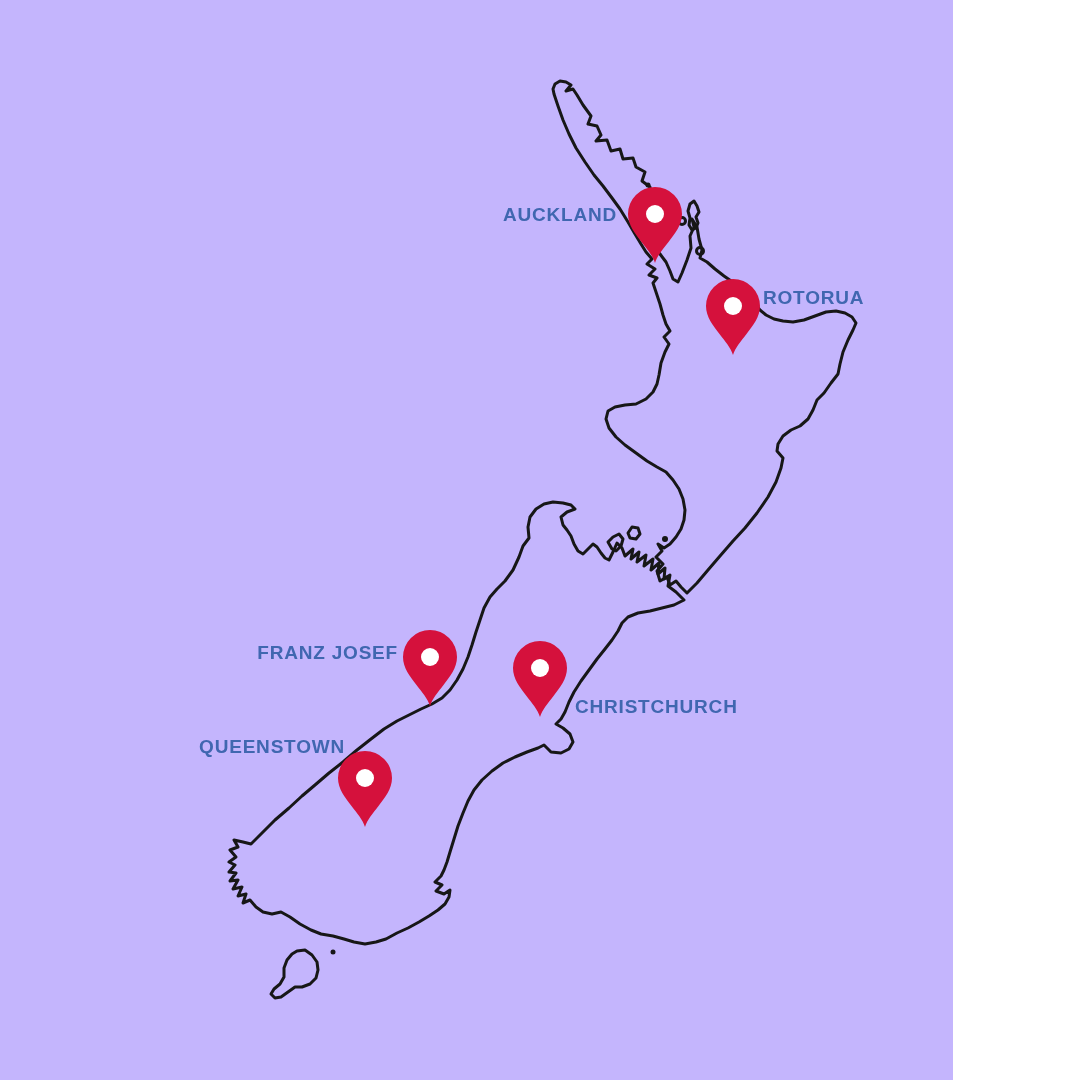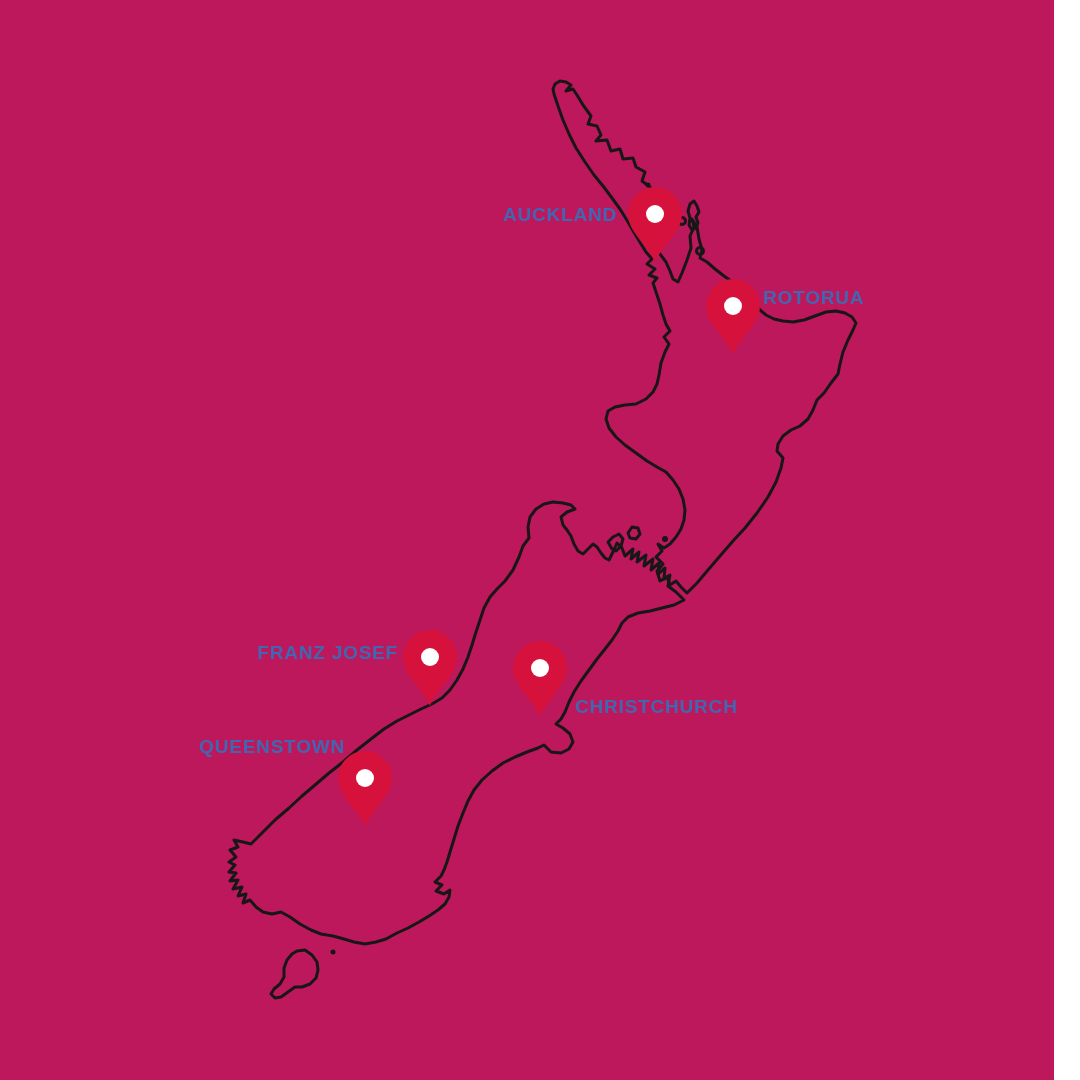--- a/index.html
+++ b/index.html
@@ -2,23 +2,23 @@
 <html><head>
 <meta charset="utf-8">
 <style>
   html, body {
     margin: 0;
     padding: 0;
     background: #ffffff;
   }
   .stage {
     position: relative;
-    width: 1054px;
+    width: 953px;
     height: 1080px;
-    background: #be185d;
+    background: #c4b5fd;
     overflow: hidden;
   }
   svg { display: block; }
   .coast {
     fill: none;
     stroke-linejoin: round;
     stroke-linecap: round;
   }
   .city-label {
     font-family: "Liberation Sans", "DejaVu Sans", sans-serif;

